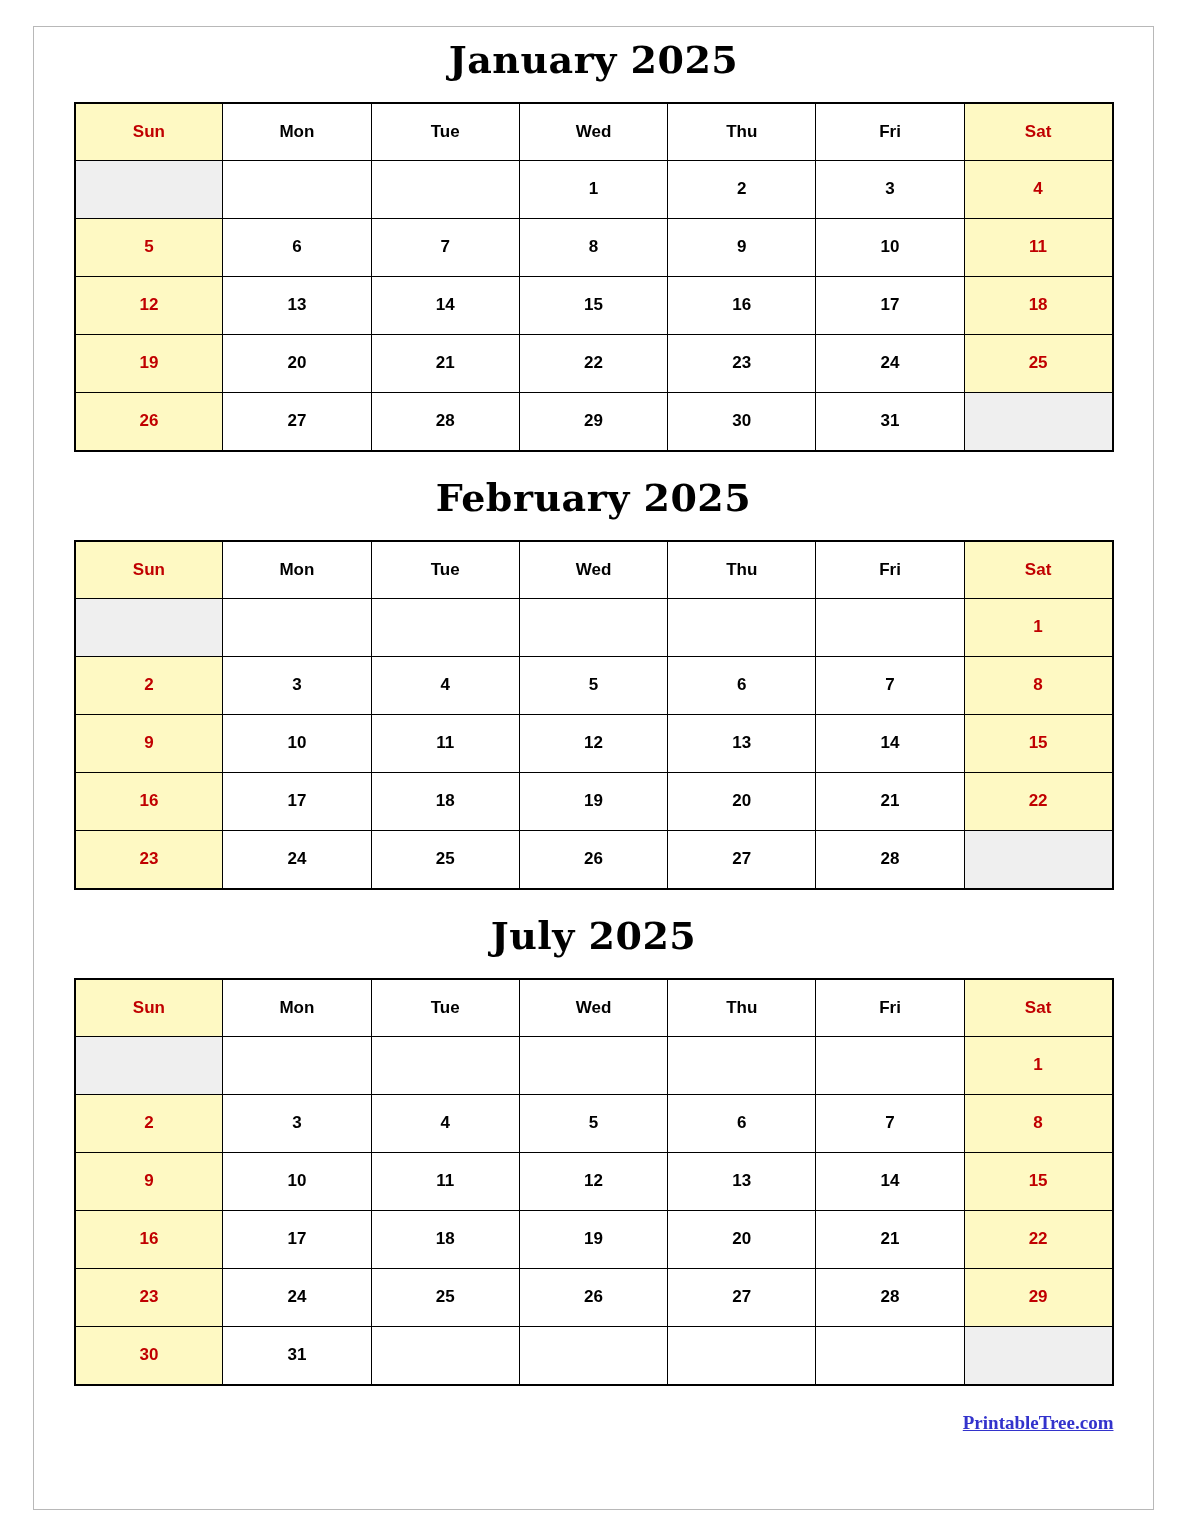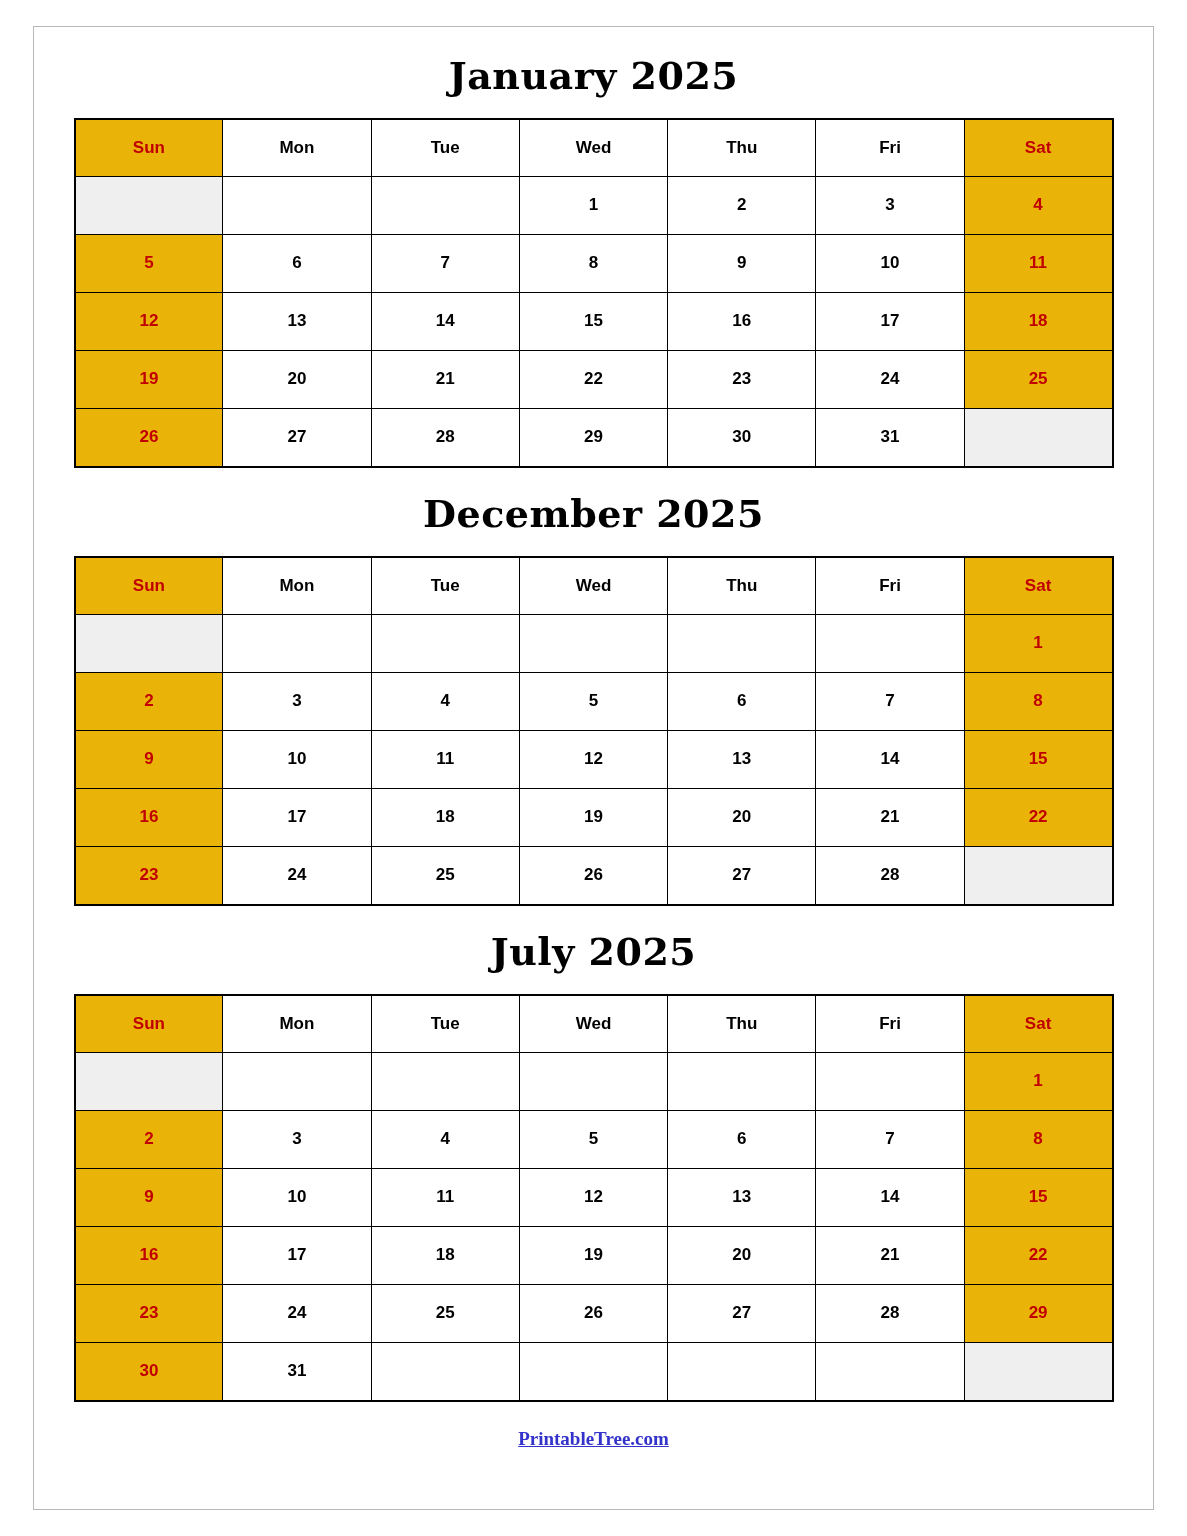--- a/index.html
+++ b/index.html
@@ -26,21 +26,21 @@
     top: 26px;
     width: 1121px;
     height: 1484px;
     border: 1px solid #b8b8b8;
     box-sizing: border-box;
     pointer-events: none;
   }
   .content {
     position: relative;
     width: 1040px;
-    margin: 16px auto;
+    margin: 0 auto;
     padding-top: 14px;
   }
   .month-block {
     margin-bottom: 26px;
   }
   .month-title {
     text-align: center;
     font-family: "DejaVu Serif", serif;
     font-weight: bold;
     font-size: 38px;
@@ -61,32 +61,32 @@
     vertical-align: middle;
     font-size: 17px;
     font-weight: bold;
     padding: 0;
   }
   table.cal th {
     height: 56px;
     font-size: 17px;
   }
   .weekend {
-    background: #eab308;
+    background: #fef9c3;
     color: #c00000;
   }
   .weekday {
     background: #ffffff;
     color: #000000;
   }
   .empty-weekend {
     background: #efefef;
   }
   .footer {
-    text-align: center;
+    text-align: right;
     margin-top: 18px;
   }
   .footer a {
     color: #3333cc;
     font-size: 19px;
     font-weight: bold;
     font-family: "Liberation Serif", serif;
     text-decoration: underline;
   }
 </style>
@@ -155,21 +155,21 @@
               <td class="weekday">29</td>
               <td class="weekday">30</td>
               <td class="weekday">31</td>
               <td class="empty-weekend"></td>
             </tr>
           </tbody>
       </table>
     </div>
 
     <div class="month-block">
-      <h1 class="month-title">December 2025</h1>
+      <h1 class="month-title">February 2025</h1>
       <table class="cal">
         <thead>
           <tr>
             <th class="weekend">Sun</th>
             <th class="weekday">Mon</th>
             <th class="weekday">Tue</th>
             <th class="weekday">Wed</th>
             <th class="weekday">Thu</th>
             <th class="weekday">Fri</th>
             <th class="weekend">Sat</th>

